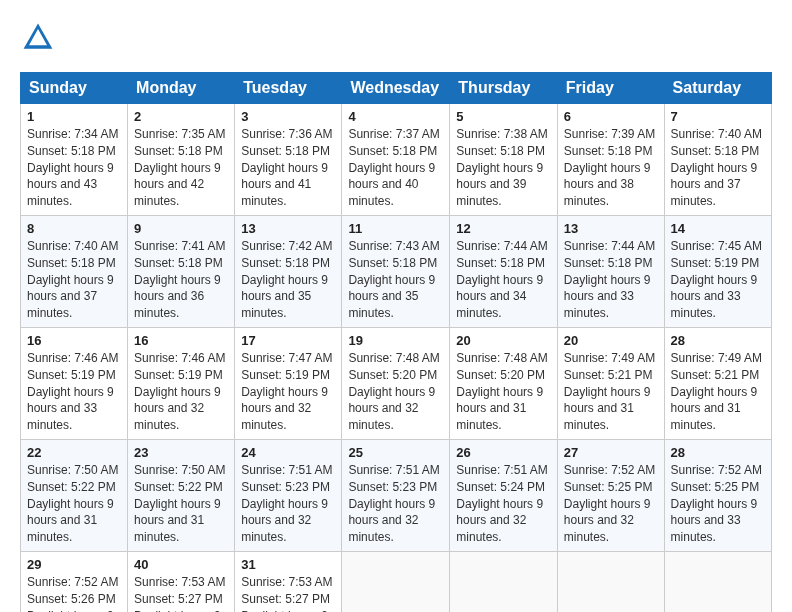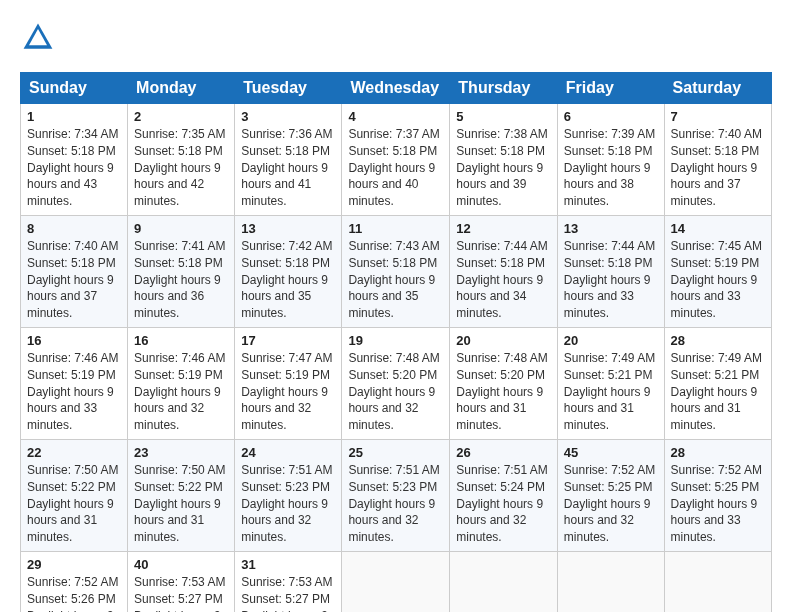--- a/index.html
+++ b/index.html
@@ -325,21 +325,21 @@
       </td>
         <td>
         <span class="day-num">26</span>
         <div class="day-info">
           Sunrise: 7:51 AM<br>
           Sunset: 5:24 PM<br>
           Daylight hours 9 hours and 32 minutes.
         </div>
       </td>
         <td>
-        <span class="day-num">45</span>
+        <span class="day-num">27</span>
         <div class="day-info">
           Sunrise: 7:52 AM<br>
           Sunset: 5:25 PM<br>
           Daylight hours 9 hours and 32 minutes.
         </div>
       </td>
         <td>
         <span class="day-num">28</span>
         <div class="day-info">
           Sunrise: 7:52 AM<br>

